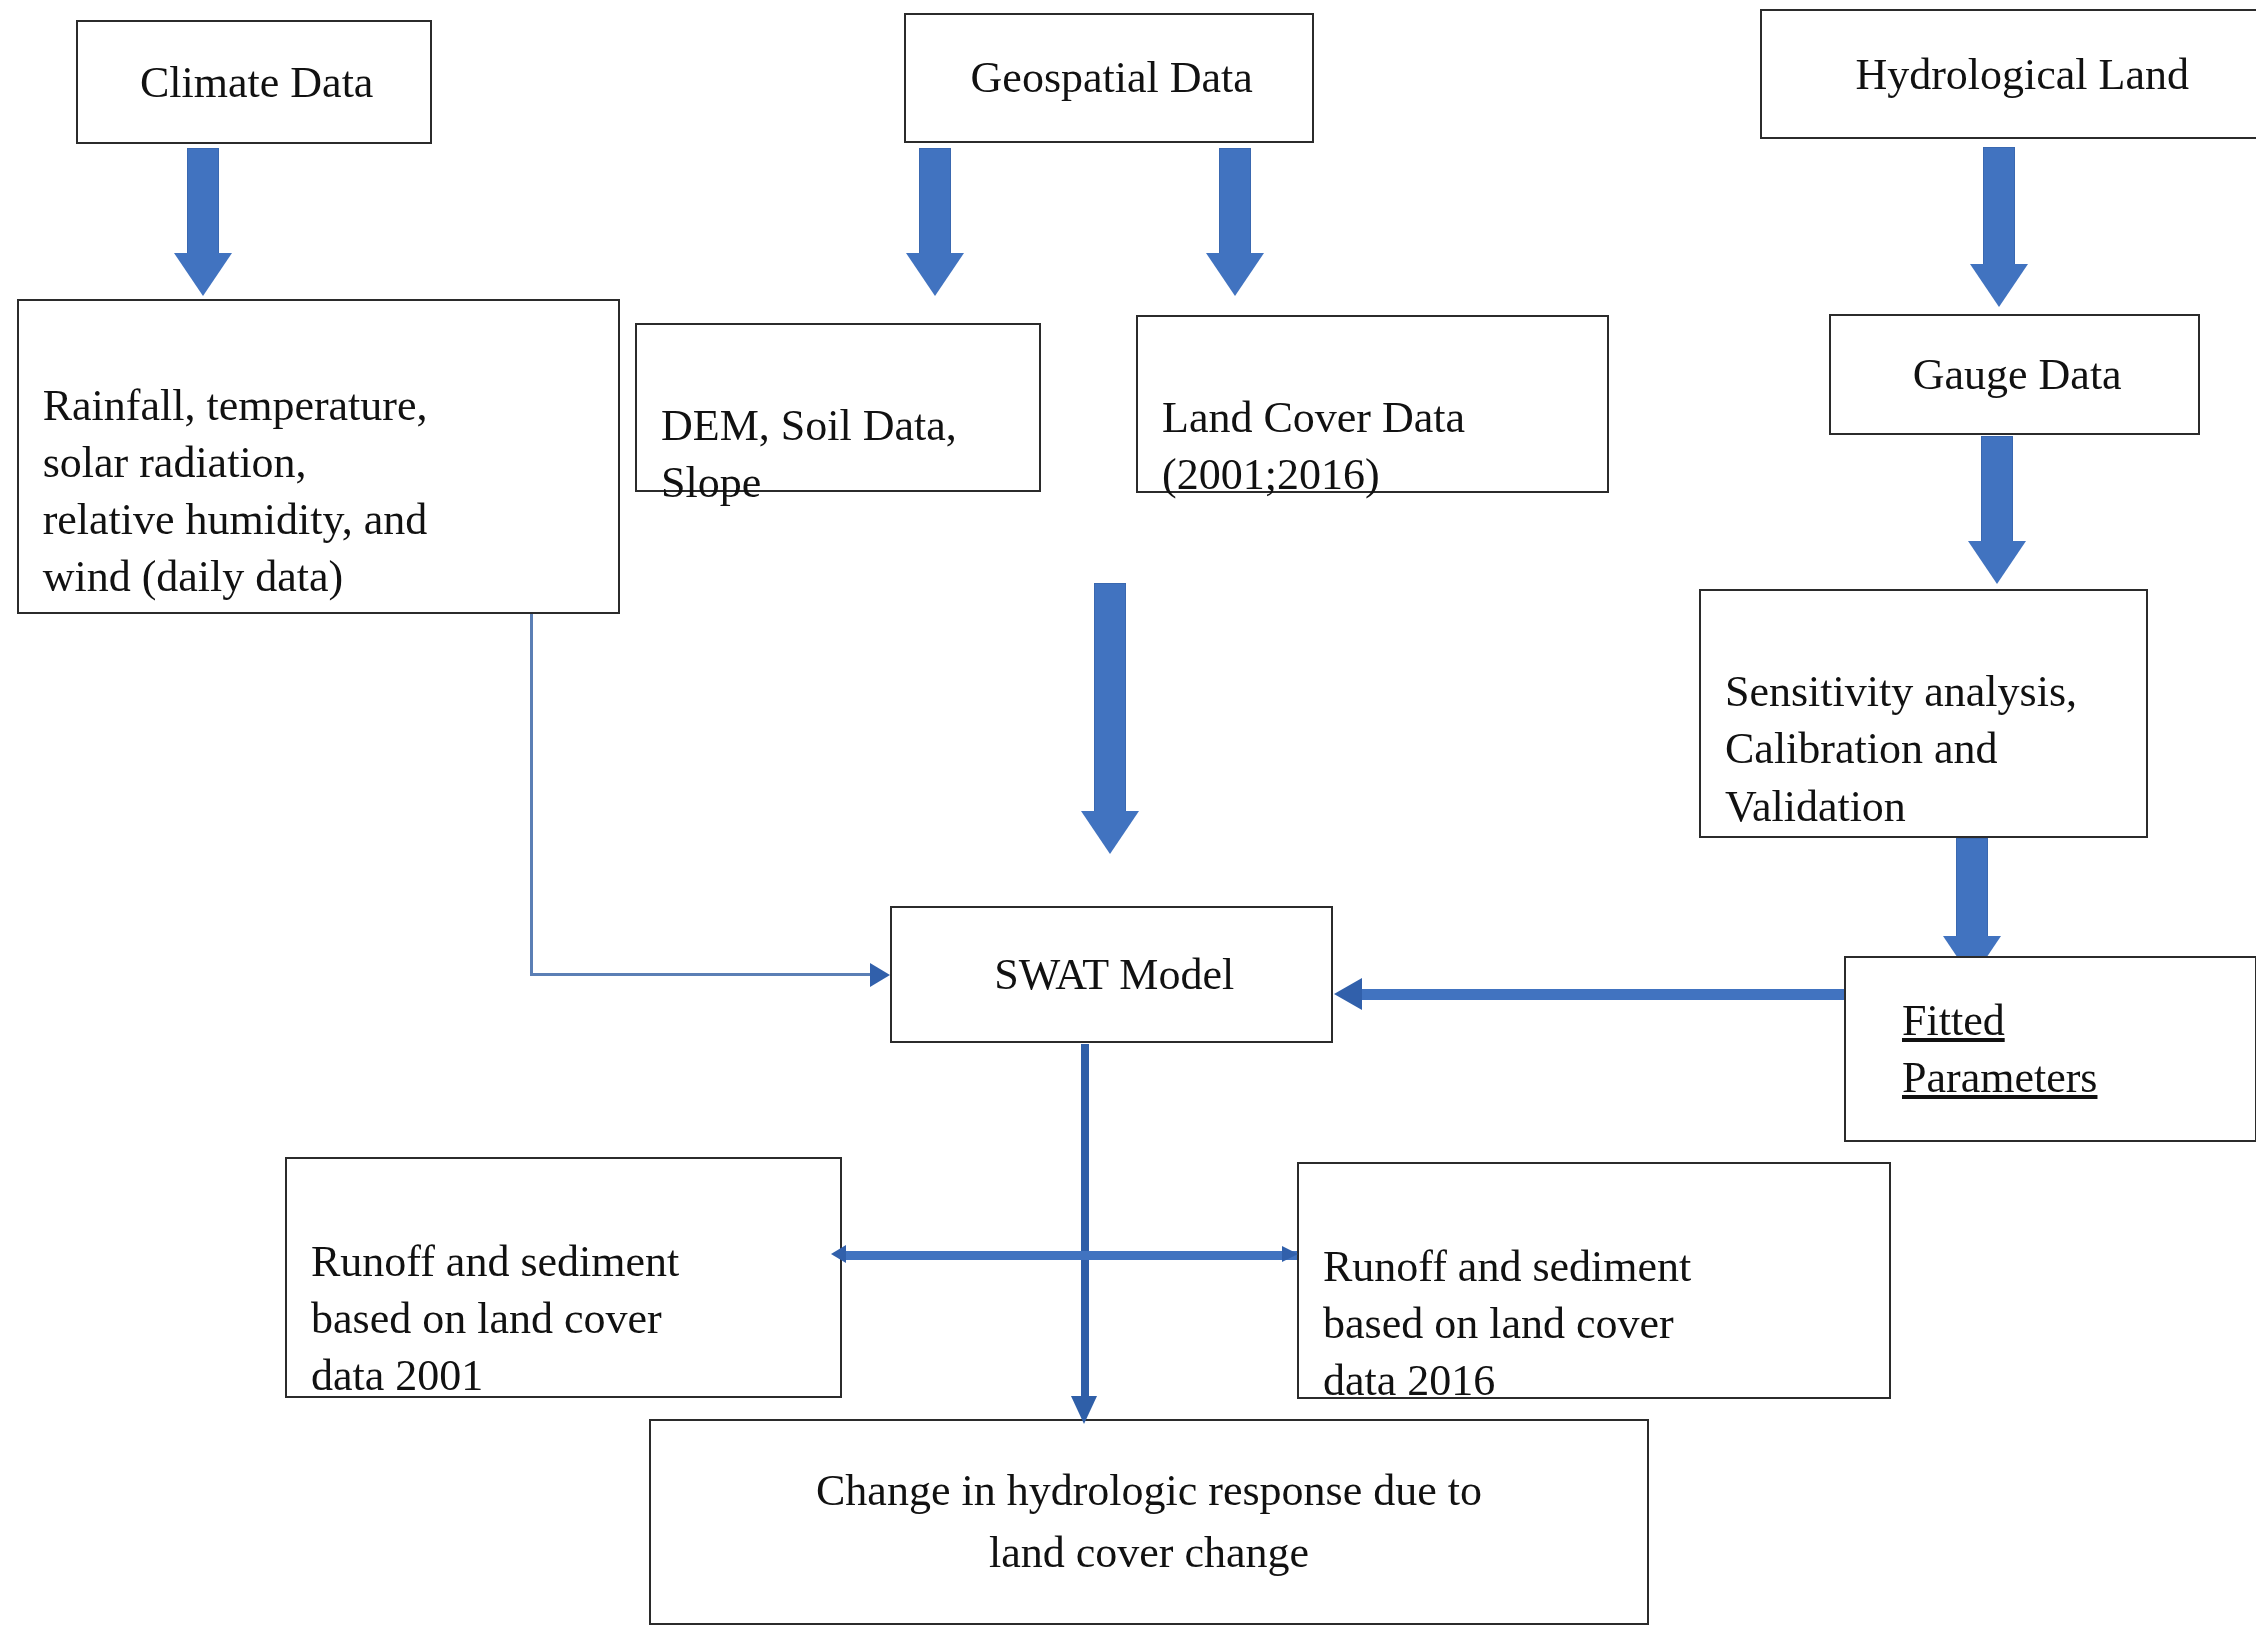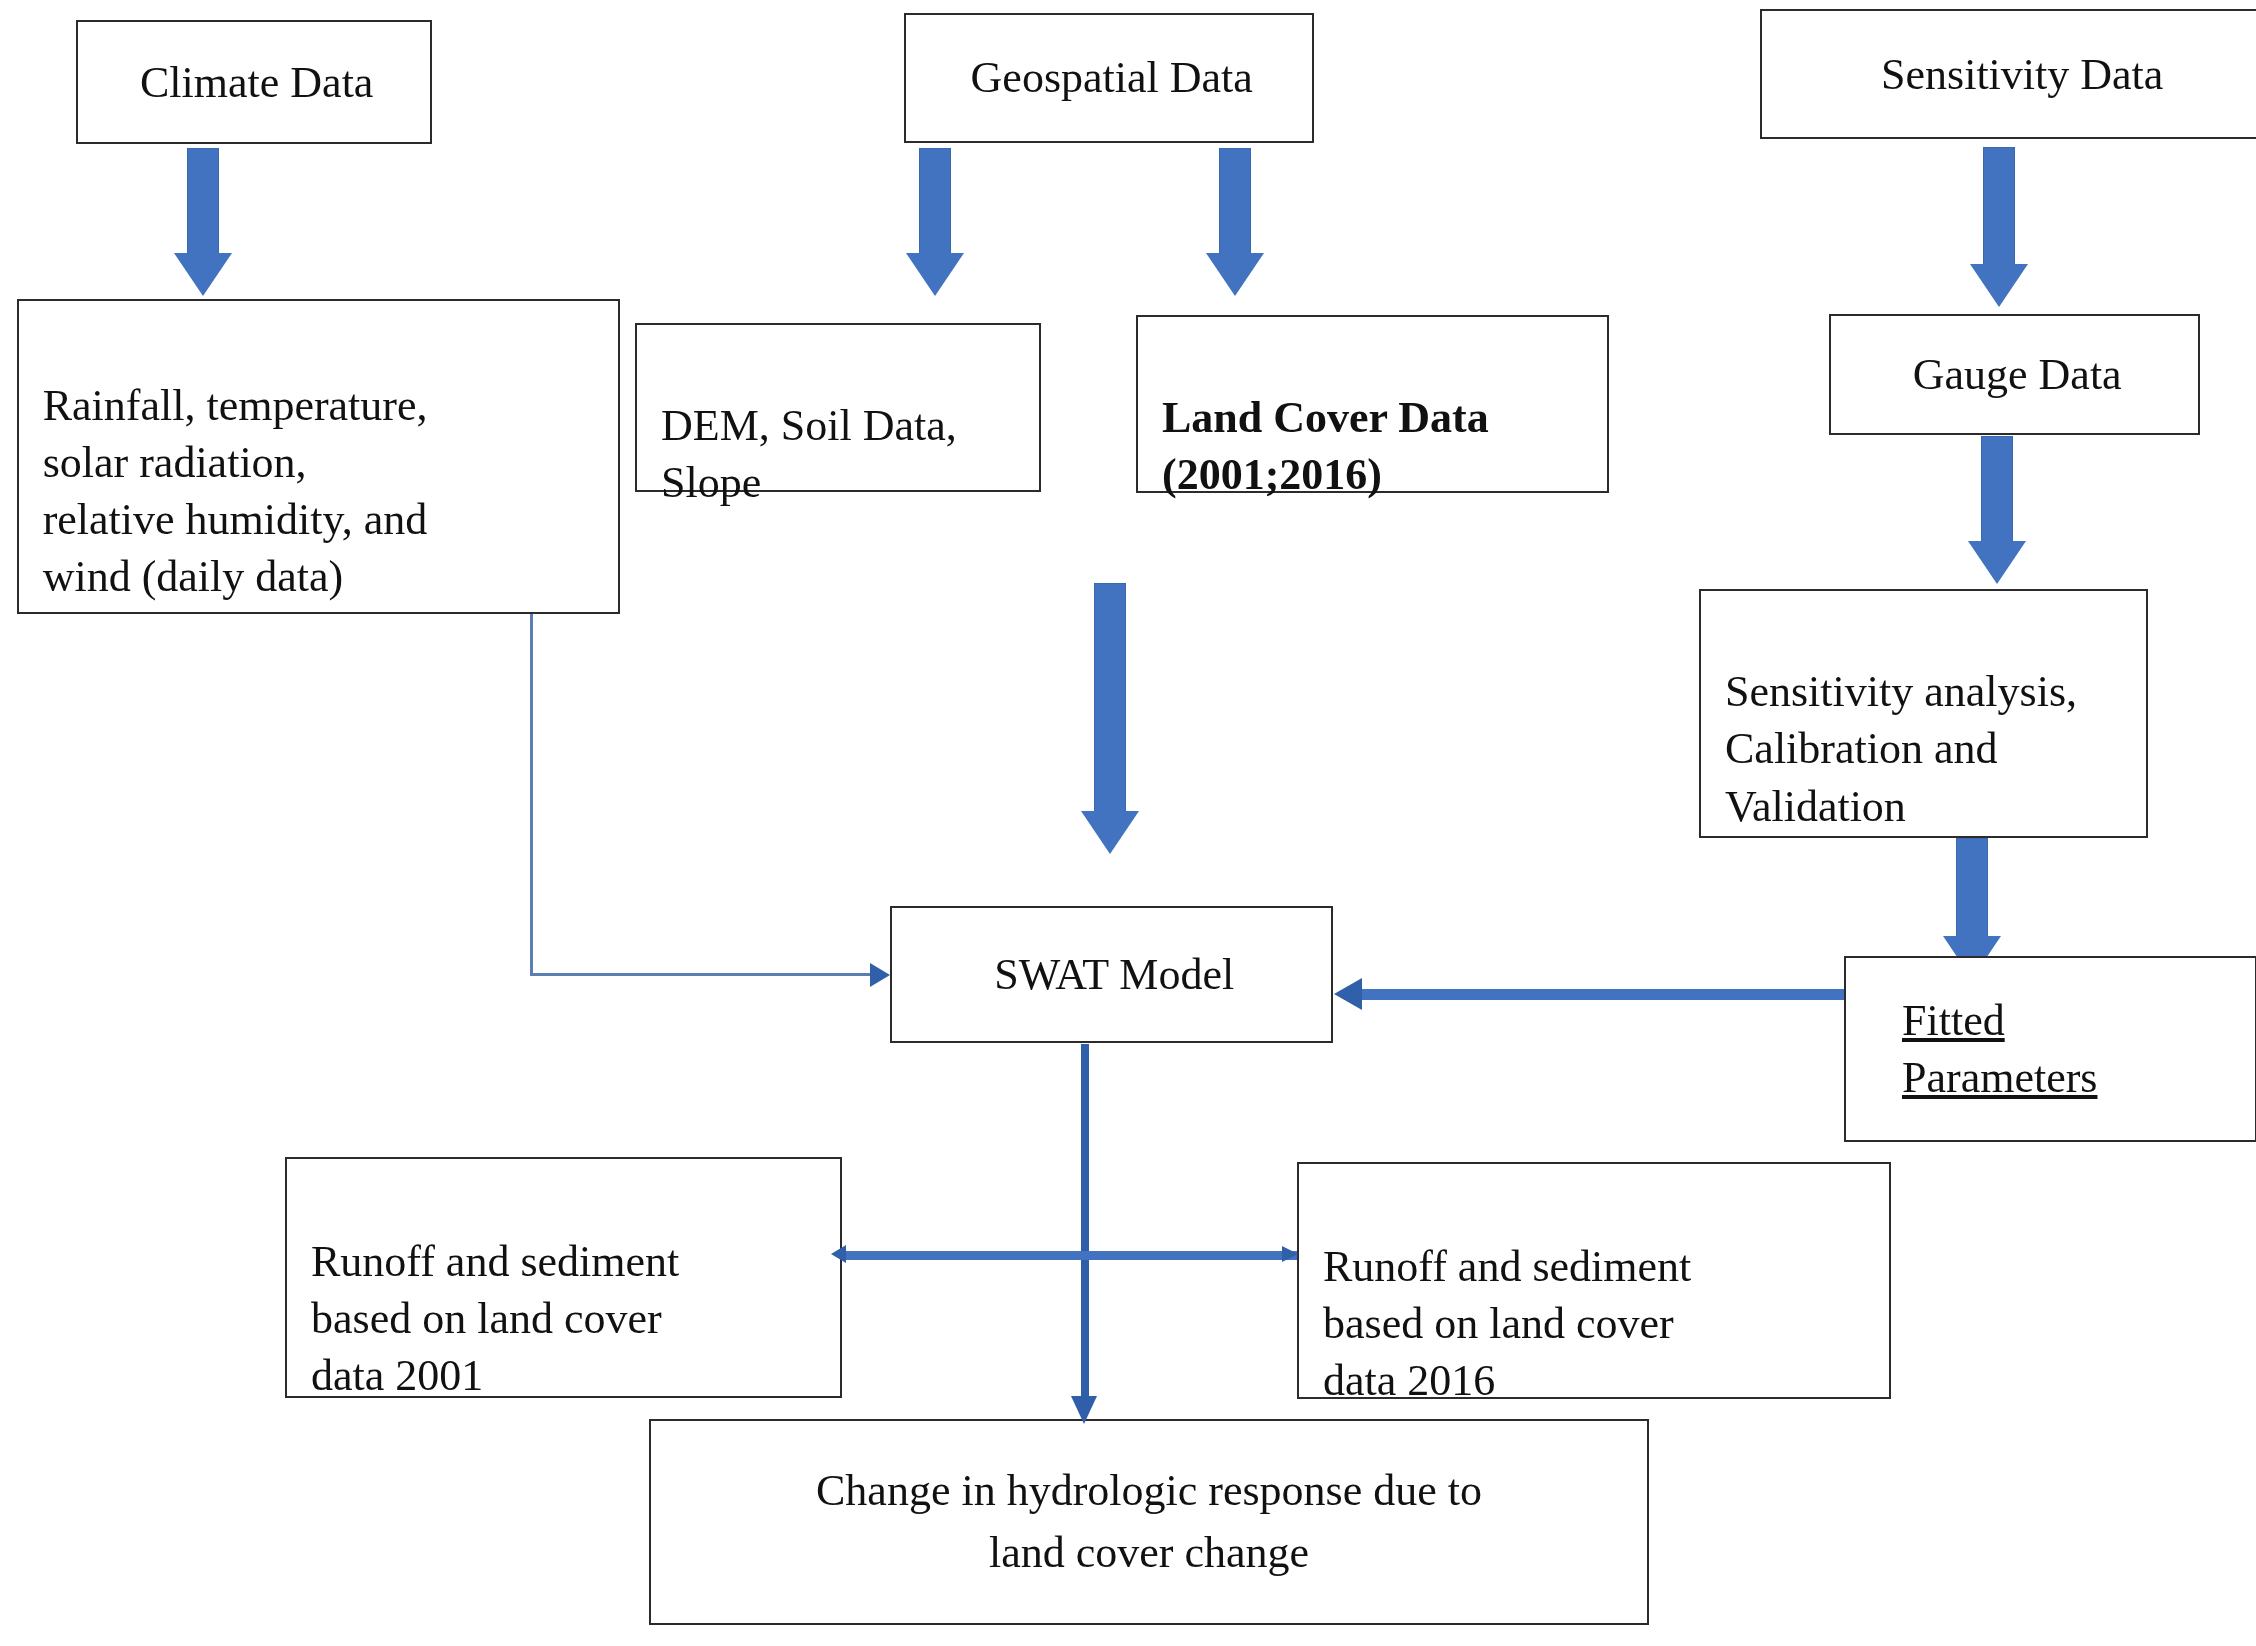--- a/index.html
+++ b/index.html
@@ -91,21 +91,21 @@
 
   <div class="node center" style="left:56px; top:20.4px; width:356px; height:124px;margin-left:20px;">
     <span>Climate Data</span>
   </div>
 
   <div class="node center" style="left:904px; top:13px; width:410px; height:130px;">
     <span>Geospatial Data</span>
   </div>
 
   <div class="node center" style="left:1760px; top:9.3px; width:519px; height:130px;">
-    <span>Sensitivity  Data</span>
+    <span>Hydrological  Land</span>
   </div>
 
   <div class="barrow-v" style="left:172px; top:148px; width:61px; height:148px;">
     <div class="shaft" style="width:32px; height:109px;"></div>
     <div class="head"></div>
   </div>
 
   <div class="barrow-v" style="left:904px; top:148px; width:61px; height:148px;">
     <div class="shaft" style="width:32px; height:109px;"></div>
     <div class="head"></div>
@@ -126,21 +126,21 @@
 solar radiation,
 relative humidity, and
 wind (daily data)</span>
   </div>
 
   <div class="node" style="left:635px; top:323px; width:406px; height:169px; padding-top:15px;">
     <span>DEM, Soil Data,
 Slope</span>
   </div>
 
-  <div class="node" style="left:1136px; top:315px; width:473px; height:178px; padding-top:15px;font-weight:bold;">
+  <div class="node" style="left:1136px; top:315px; width:473px; height:178px; padding-top:15px;">
     <span>Land Cover Data
 (2001;2016)</span>
   </div>
 
   <div class="node center" style="left:1829px; top:314px; width:371px; height:121px;">
     <span>Gauge Data</span>
   </div>
 
   <div class="barrow-v" style="left:1966px; top:436px; width:61px; height:148px;">
     <div class="shaft" style="width:32px; height:109px;"></div>

